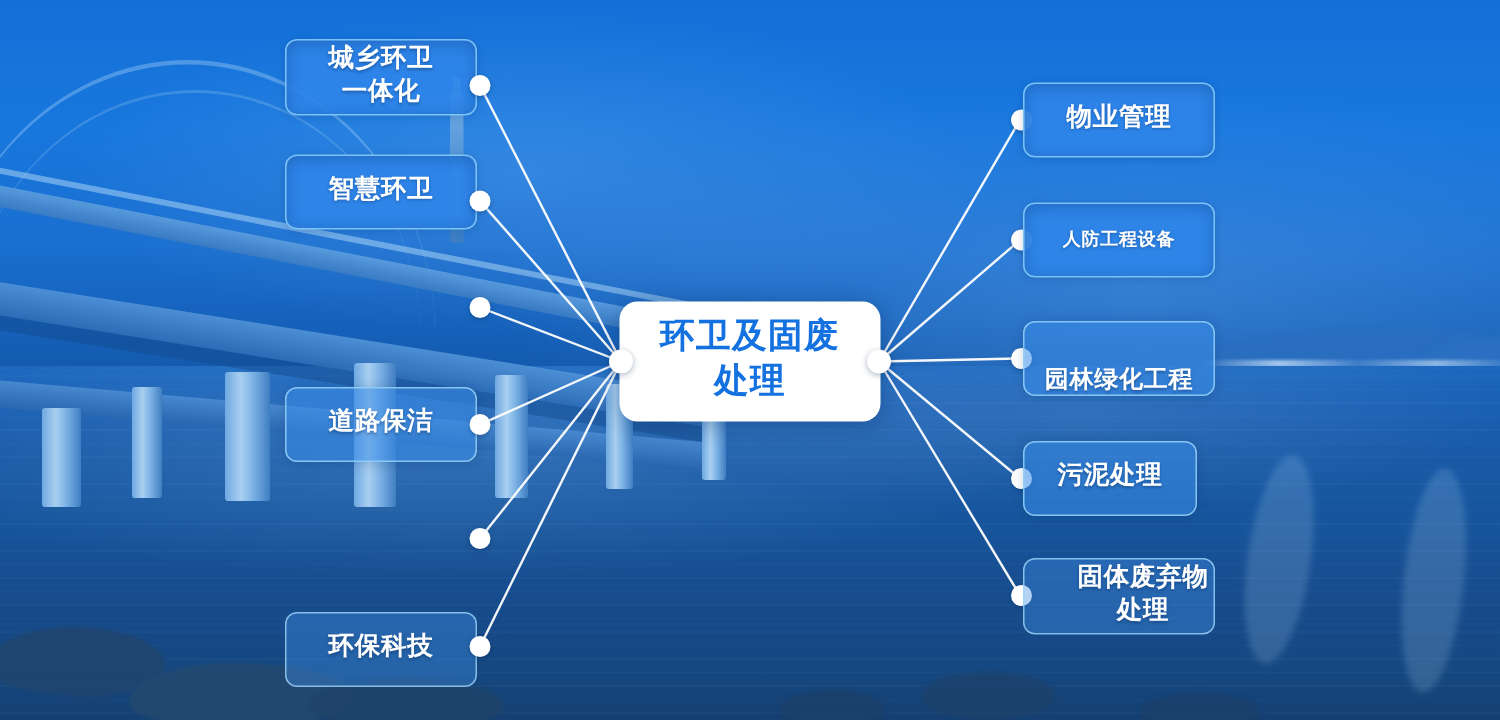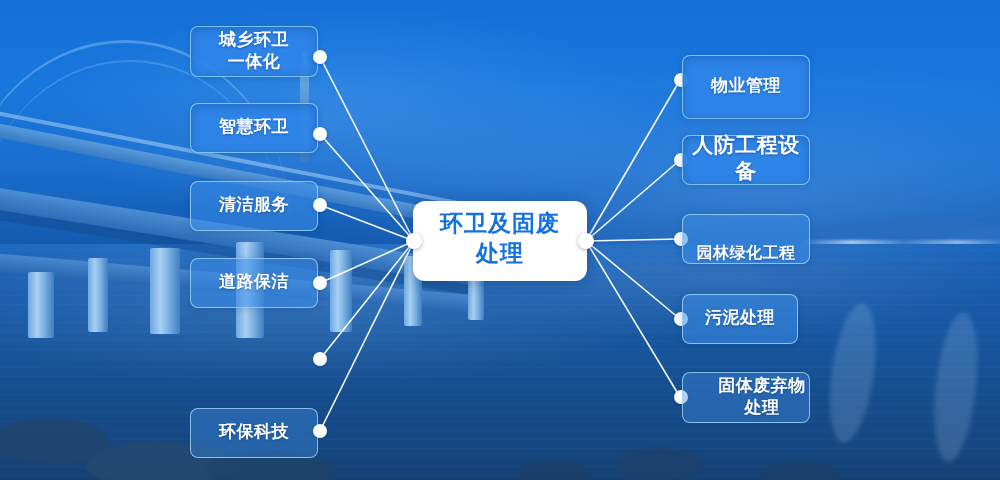--- a/index.html
+++ b/index.html
@@ -270,23 +270,20 @@
   <div class="node solid" style="left:190px; top:26px;  width:128px; height:51px;">
     <span><span>城乡环卫</span><br><span>一体化</span></span>
   </div>
   <div class="dot" style="left:313px; top:50px;"></div>
 
   <div class="node solid" style="left:190px; top:103px; width:128px; height:50px;">
     <span>智慧环卫</span>
   </div>
   <div class="dot" style="left:313px; top:127px;"></div>
 
-  <div class="node glass" style="left:190px; top:181px; width:128px; height:50px;">
-    <span>清洁服务</span>
-  </div>
   <div class="dot" style="left:313px; top:198px;"></div>
 
   <div class="node glass" style="left:190px; top:258px; width:128px; height:50px;">
     <span>道路保洁</span>
   </div>
   <div class="dot" style="left:313px; top:276px;"></div>
 
   <div class="dot" style="left:313px; top:352px;"></div>
 
   <div class="node glass2" style="left:190px; top:408px; width:128px; height:50px;">
@@ -297,27 +294,27 @@
   <div class="center-node">
     <span>
       <span>环卫及固废</span><br>
       <span>处理</span>
     </span>
   </div>
   <div class="hub" style="left:406px; top:233px;"></div>
   <div class="hub" style="left:578px; top:233px;"></div>
 
   <div class="dot" style="left:674px; top:73px;"></div>
-  <div class="node solid" style="left:682px; top:55px; width:128px; height:64px;">
+  <div class="node solid" style="left:682px; top:55px; width:128px; height:50px;">
     <span>物业管理</span>
   </div>
 
   <div class="dot" style="left:674px; top:153px;"></div>
   <div class="node solid" style="left:682px; top:135px; width:128px; height:50px;">
-    <span class="small" style="font-size:21px;">人防工程设备</span>
+    <span class="small" style="font-size:12px;">人防工程设备</span>
   </div>
 
   <div class="dot" style="left:674px; top:232px;"></div>
   <div class="node glass" style="left:682px; top:214px; width:128px; height:50px;">
     <span style="font-size:16px;margin-top:29px;">园林绿化工程</span>
   </div>
 
   <div class="dot" style="left:674px; top:312px;"></div>
   <div class="node glass" style="left:682px; top:294px; width:116px; height:50px;">
     <span>污泥处理</span>

